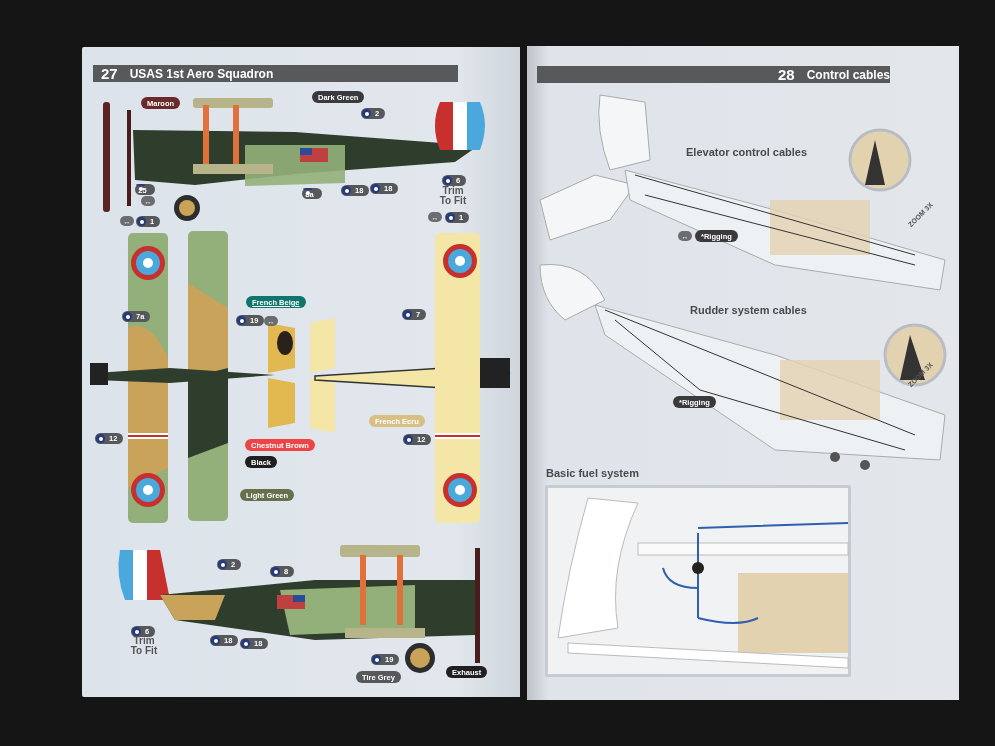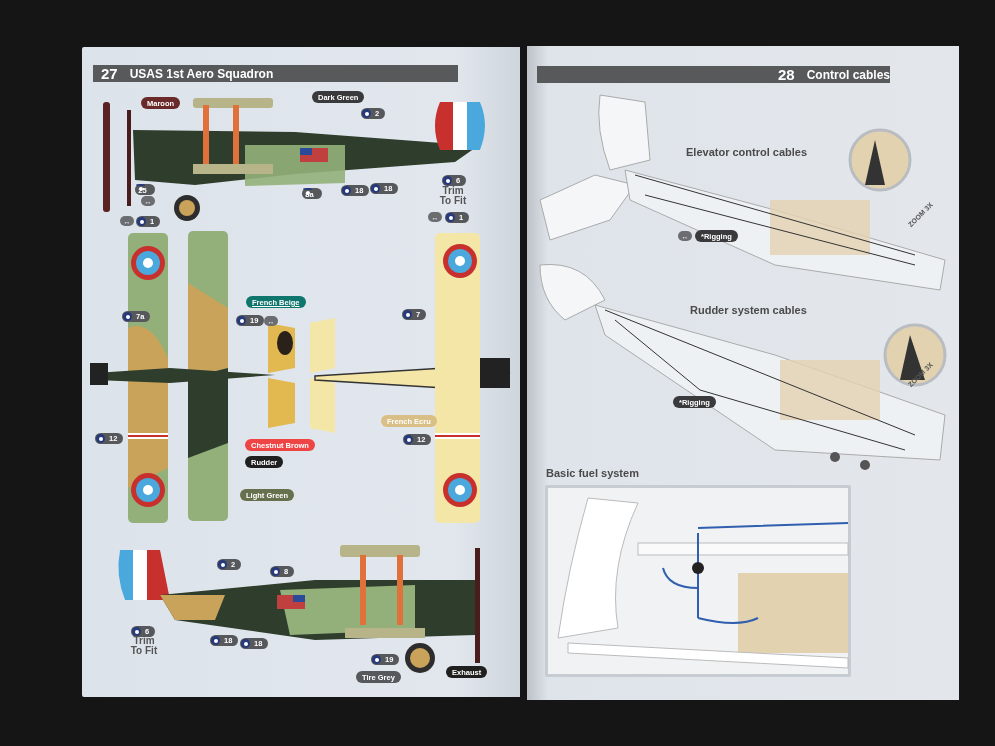--- a/index.html
+++ b/index.html
@@ -7,21 +7,21 @@
   .page{position:absolute;background:#dfe5ec;}
   .page.left{left:82px;top:47px;width:438px;height:650px;background:linear-gradient(90deg,#dde3ea 0%,#e2e7ee 85%,#cfd5dc 100%);border-radius:2px 0 0 2px;}
   .page.right{left:527px;top:46px;width:432px;height:654px;background:linear-gradient(90deg,#bcc2c8 0%,#dfe4ea 5%,#e3e7ec 100%);}
   .hbar{position:absolute;height:17px;background:#58595b;color:#fff;font-weight:bold;display:flex;align-items:center;}
   .hbar .num{font-size:15px;margin-left:8px;margin-right:12px;}
   .hbar .ttl{font-size:12px;}
   .pill{position:absolute;height:12px;border-radius:6px;font-size:7.5px;font-weight:bold;color:#fff;display:flex;align-items:center;padding:0 6px;white-space:nowrap;}
   .p-dark{background:#3a3a3c;}
   .p-maroon{background:#6b2a2a;}
   .p-beige{background:#0f766e;text-decoration:underline;}
-  .p-ecru{background:#d9bf86;margin-left:12px;}
+  .p-ecru{background:#d9bf86;}
   .p-green{background:#66704d;}
   .p-brown{background:#ef4444;}
   .p-black{background:#1f1f1f;}
   .p-grey{background:#56585c;}
   .num-pill{position:absolute;height:11px;border-radius:6px;background:#56585c;color:#fff;font-size:7.5px;font-weight:bold;display:flex;align-items:center;padding:0 6px 0 1px;}
   .num-pill .dot{width:9px;height:9px;border-radius:50%;background:#26397a;margin-right:4px;position:relative;}
   .num-pill .dot::after{content:"";position:absolute;left:2.5px;top:2.5px;width:4px;height:4px;border-radius:50%;background:#fff;}
   .arrows{position:absolute;height:10px;width:14px;border-radius:5px;background:#6b6d70;color:#fff;font-size:7px;display:flex;align-items:center;justify-content:center;}
   .note{position:absolute;font-size:10px;font-weight:bold;color:#555;text-align:center;line-height:10px;}
   .sub{position:absolute;font-size:11px;font-weight:bold;color:#4a4a4a;}
@@ -117,21 +117,21 @@
 <div class="num-pill" style="left:236px;top:315px;">
     <span class="dot"></span>
     <span>19</span>
   </div>
 <div class="arrows" style="left:264px;top:316px;">↔</div>
 <div class="num-pill" style="left:95px;top:433px;">
     <span class="dot"></span>
     <span>12</span>
   </div>
 <div class="pill p-brown" style="left:245px;top:439px;">Chestnut Brown</div>
-<div class="pill p-black" style="left:245px;top:456px;">Rudder</div>
+<div class="pill p-black" style="left:245px;top:456px;">Black</div>
 <div class="pill p-green" style="left:240px;top:489px;text-align:center;">Light Green</div>
 
 <div class="arrows" style="left:428px;top:212px;">↔</div>
 <div class="num-pill" style="left:445px;top:212px;">
     <span class="dot"></span>
     <span>1</span>
   </div>
 <svg style="left:305px;top:228px;" width="215" height="300">
   <path d="M5 95 L30 90 L30 140 L5 145 Z" fill="#f3e6a6"></path>
   <path d="M5 150 L30 155 L30 205 L5 200 Z" fill="#f3e6a6"></path>

